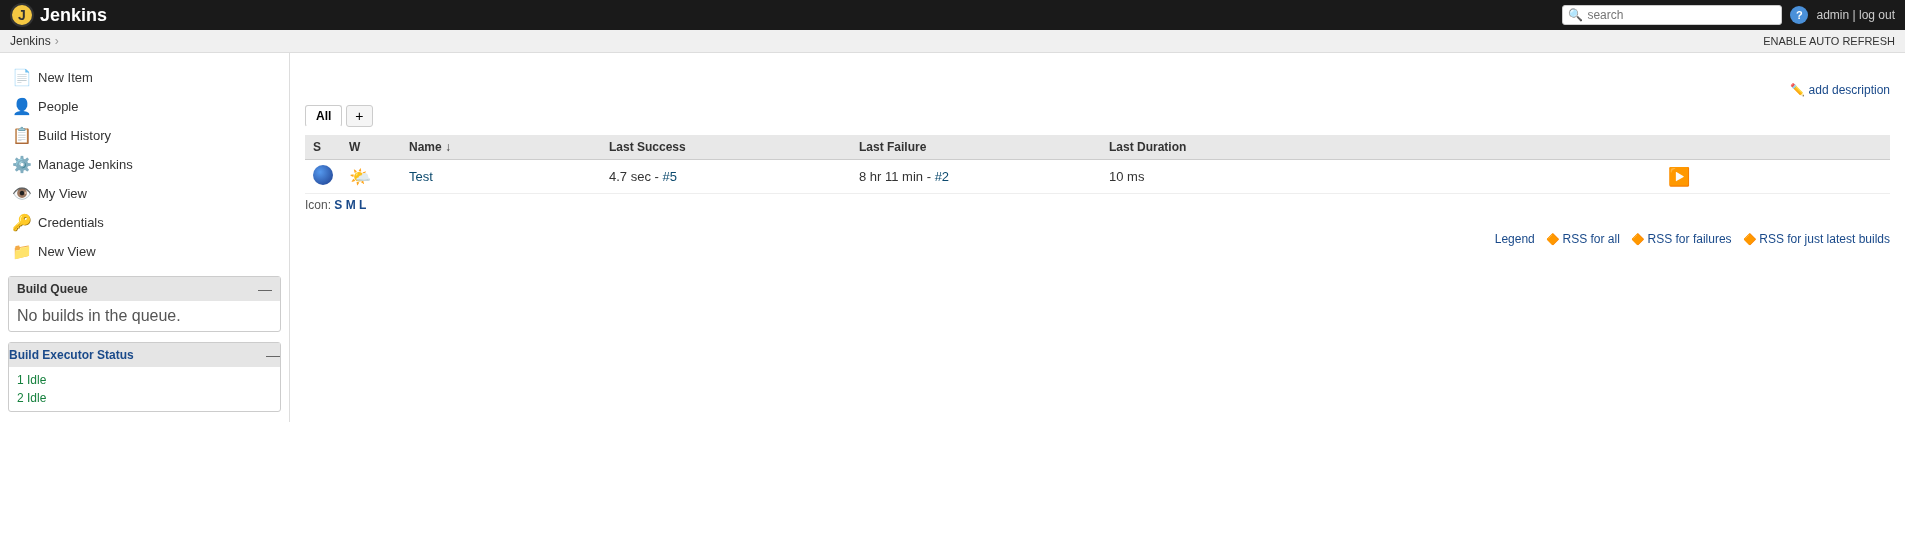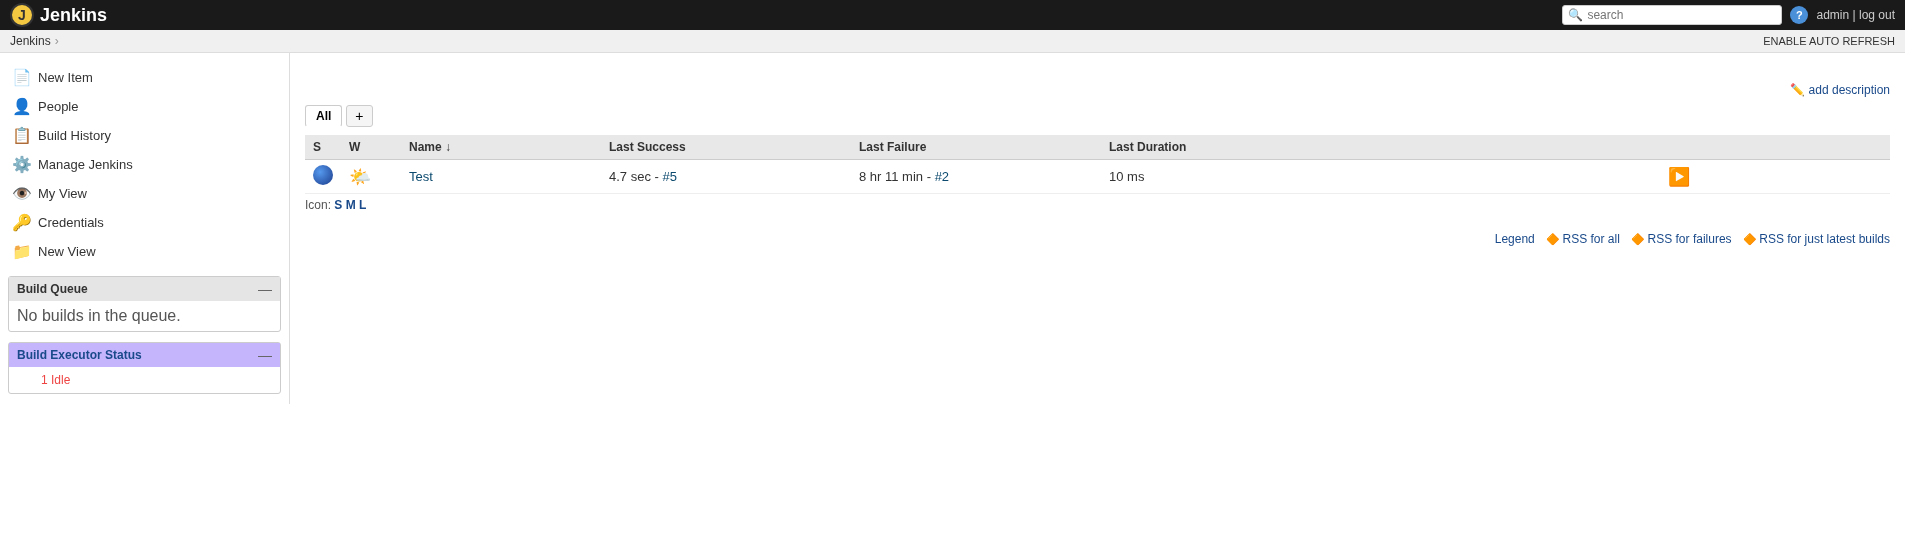--- a/index.html
+++ b/index.html
@@ -117,40 +117,39 @@
       color: #555;
     }
 
     
     #build-executor {
       margin: 10px 8px 0 8px;
       border: 1px solid #ccc;
       border-radius: 3px;
     }
     #build-executor-header {
-      background: #c4b5fd;
-      padding: 4px 8px;
+      background: #e5e5e5;
+      padding: 4px 0;
       font-size: 12px;
       display: flex;
       justify-content: space-between;
       align-items: center;
     }
     #build-executor-header a {
       color: #1a4a8a;
       text-decoration: none;
       font-weight: bold;
     }
     #build-executor-body {
       padding: 4px 8px;
       font-size: 12px;
     }
     .executor-row {
       padding: 2px 0;
-      color: #ef4444;
-      margin-left: 24px;
+      color: #15803d;
     }
 
     
     #main {
       flex: 1;
       padding: 10px 15px;
       margin-top: 20px;
     }
 
     
@@ -361,20 +360,21 @@
 
     <div id="build-executor">
       <div id="build-executor-header">
         <a href="#">Build Executor Status</a>
         <button class="minus-btn">—</button>
       </div>
       <div id="build-executor-body">
 
         <div id="executors-container">
             <div class="executor-row">1  Idle</div>
+            <div class="executor-row">2  Idle</div>
           </div>
       </div>
     </div>
   </div>
 
   <div id="main">
 
     <div id="add-description">
       <a href="#">
         <span>✏️</span>

